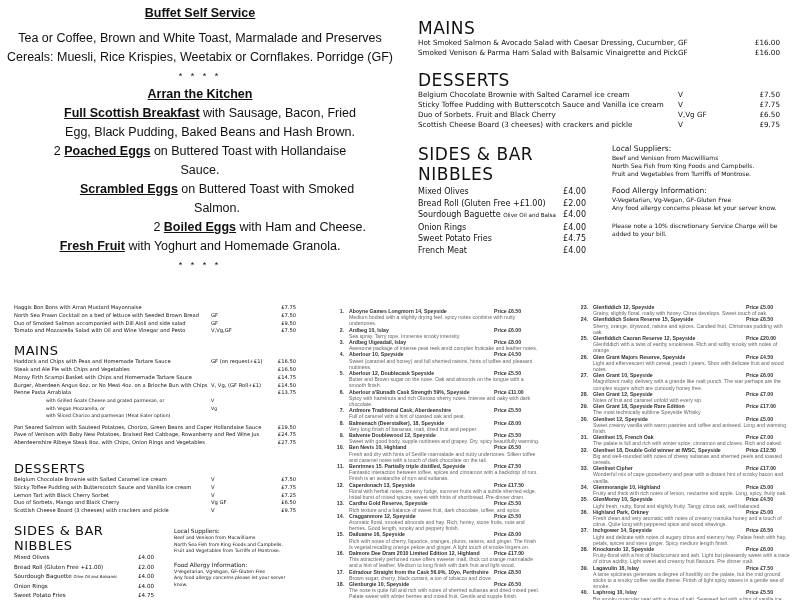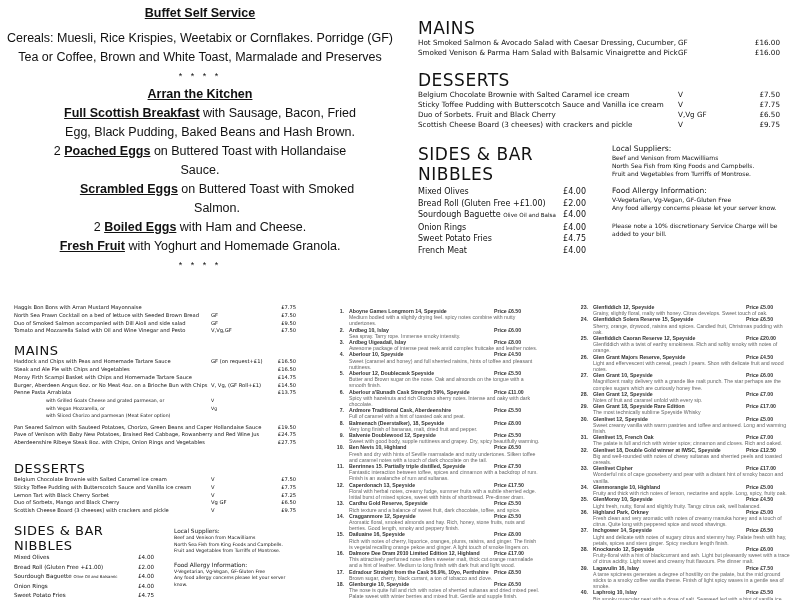--- a/index.html
+++ b/index.html
@@ -31,29 +31,29 @@
   .w-head .pr{width:50px;}
   .w-desc{padding-left:19px;color:#666;padding-right:4px;}
 </style>
 </head>
 <body>
 
 <div class="panel" id="breakfast">
   <div style="height:4px"></div>
   <div class="c t">Buffet Self Service</div>
   <div style="height:6px"></div>
+  <div class="c">Tea or Coffee, Brown and White Toast, Marmalade and Preserves</div>
   <div class="c">Cereals: Muesli, Rice Krispies, Weetabix or Cornflakes. Porridge (GF)</div>
-  <div class="c">Tea or Coffee, Brown and White Toast, Marmalade and Preserves</div>
   <div class="stars">* * * *</div>
   <div class="c t">Arran the Kitchen</div>
   <div id="kitchen-items">
       <div class="c" style="padding:0 34px;margin-left:20px;"><span></span><span class="t">Full Scottish Breakfast</span><span> with Sausage, Bacon, Fried Egg, Black Pudding, Baked Beans and Hash Brown.</span></div>
       <div class="c" style="padding:0 34px;"><span>2 </span><span class="t">Poached Eggs</span><span> on Buttered Toast with Hollandaise Sauce.</span></div>
       <div class="c" style="padding:0 34px;margin-left:34px;"><span></span><span class="t">Scrambled Eggs</span><span> on Buttered Toast with Smoked Salmon.</span></div>
-      <div class="c" style="padding:0 34px;"><span>2 </span><span class="t">Boiled Eggs</span><span> with Ham and Cheese.</span></div>
+      <div class="c" style="padding:0 34px;text-align:right;"><span>2 </span><span class="t">Boiled Eggs</span><span> with Ham and Cheese.</span></div>
       <div class="c" style="padding:0 34px;"><span></span><span class="t">Fresh Fruit</span><span> with Yoghurt and Homemade Granola.</span></div>
     </div>
   <div class="stars">* * * *</div>
   <div class="left" style="font-weight:bold;font-size:12.5px;margin-top:2px">Side Orders</div>
 
 </div>
 
 <div class="panel hand" id="menu-top">
   <div style="padding:18px 20px 0 18px;">
     <div class="section-h" style="font-size:17px;">MAINS</div>

